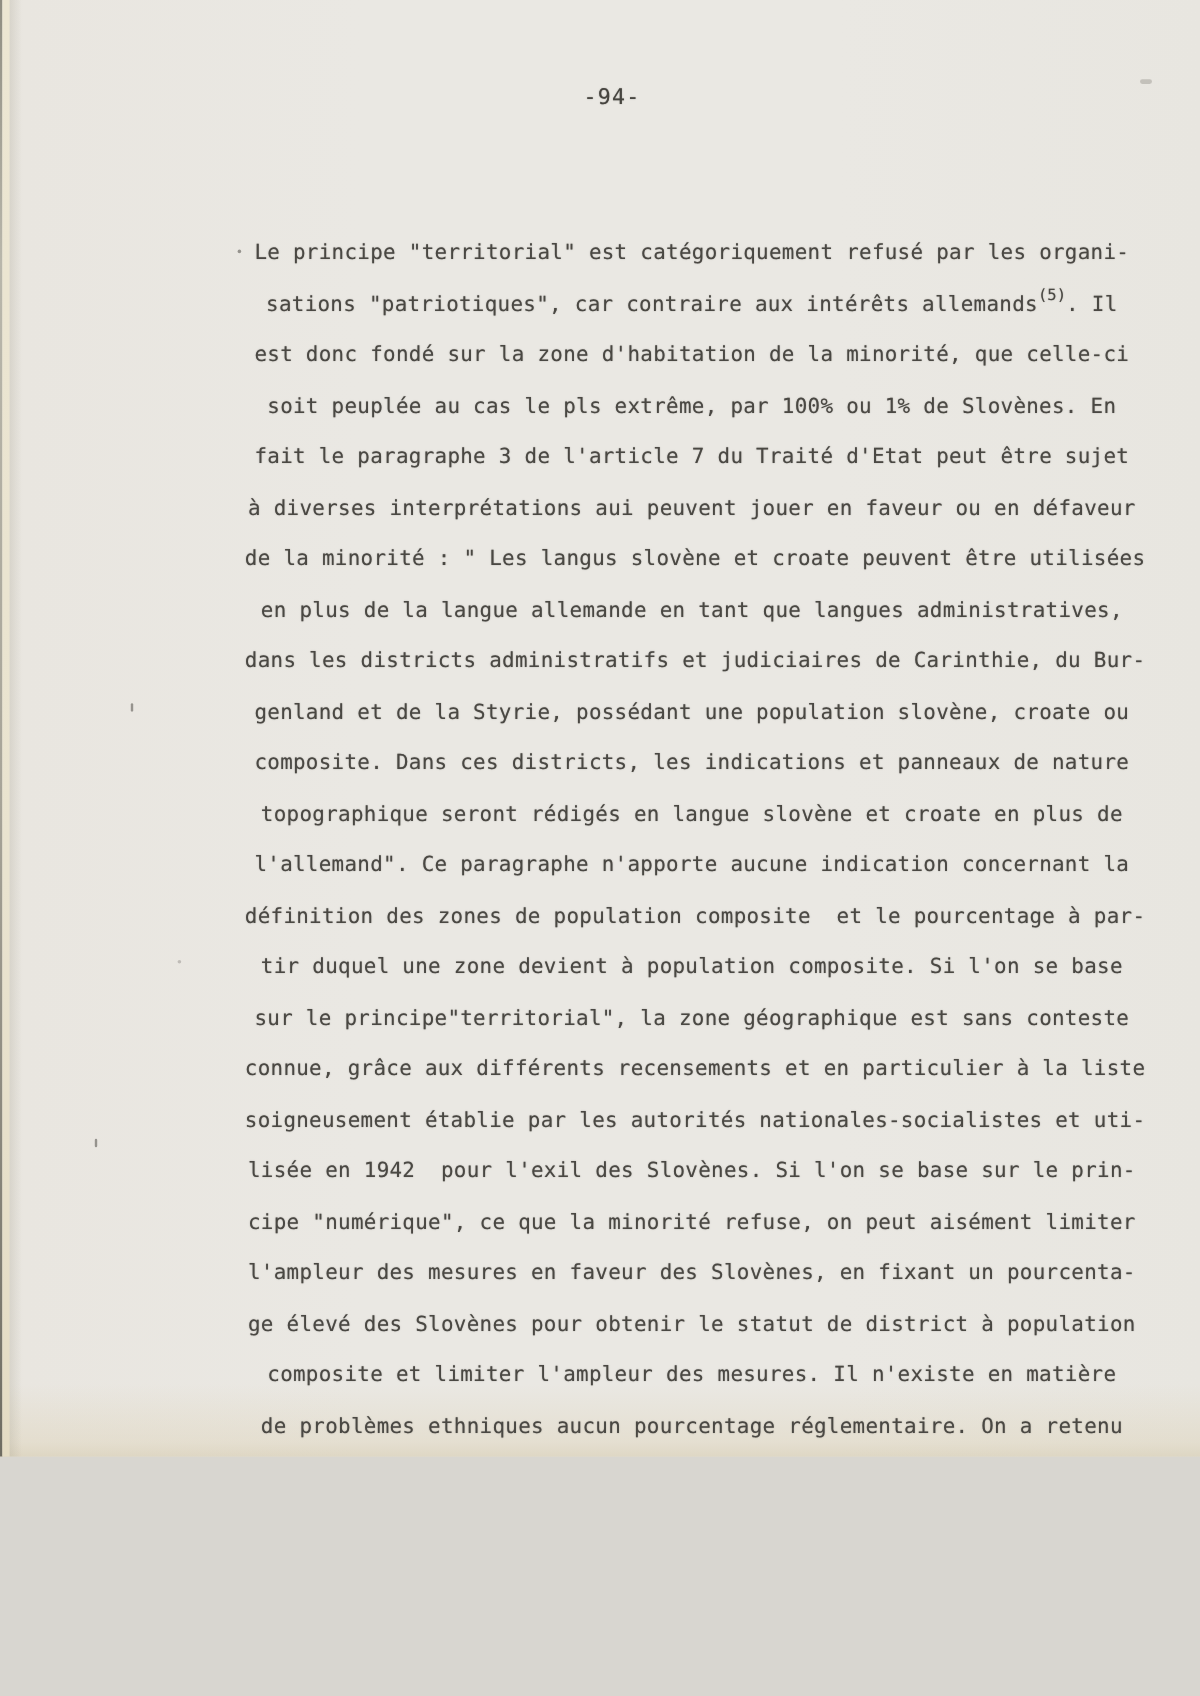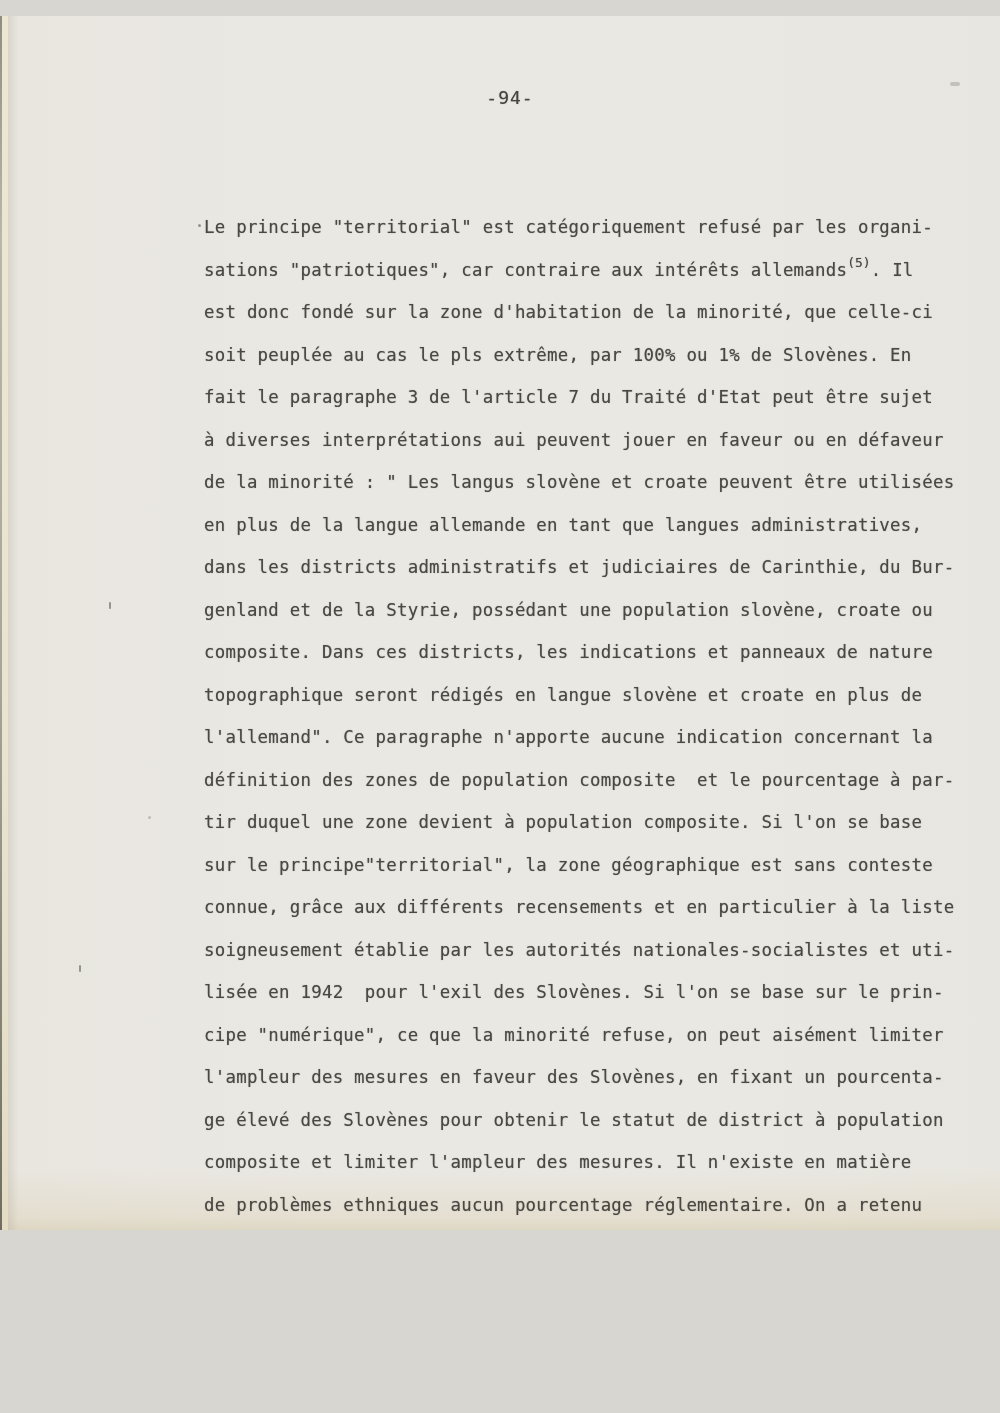--- a/index.html
+++ b/index.html
@@ -4,26 +4,27 @@
 <style>
   html, body {
     margin: 0;
     padding: 0;
     background: #d8d6d0;
   }
   .scan-page {
     position: relative;
     width: 1000px;
     height: 1214px;
-    margin: 16px auto;
+    margin: 0 auto;
     overflow: hidden;
     background:
       linear-gradient(180deg, rgba(0,0,0,0) 95%, rgba(216,202,166,0.30) 99%, rgba(205,190,150,0.40) 100%),
       linear-gradient(90deg, #e4e1d8 0px, #e9e6e0 2%, #eae8e3 30%, #eae8e3 70%, #e8e6e0 100%);
     font-family: "DejaVu Sans Mono", "Liberation Mono", monospace;
+    text-align: center;
   }
   
   .edge-dark {
     position: absolute; left: 0; top: 0; width: 2px; height: 100%;
     background: linear-gradient(180deg, #8f8d81 0%, #b9b7ab 18%, #a7a498 55%, #6f6d62 100%);
   }
   .edge-cream {
     position: absolute; left: 2px; top: 0; width: 6px; height: 100%;
     background: linear-gradient(180deg, #ece6d2 0%, #e9e3cf 60%, #e4dcc4 100%);
   }

